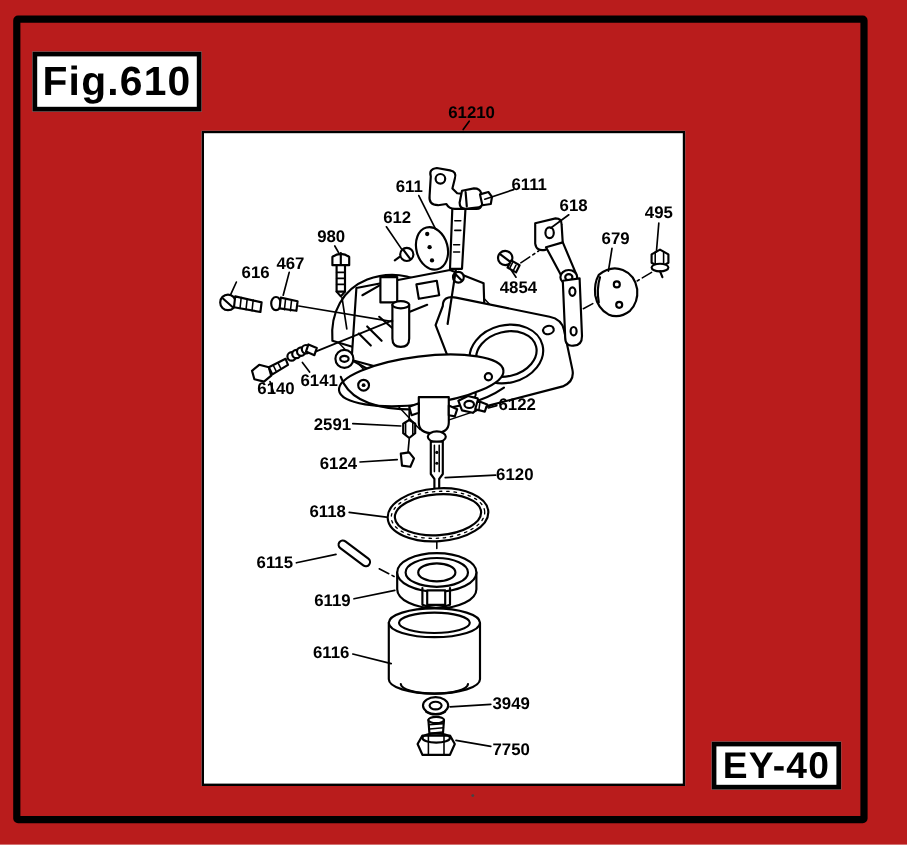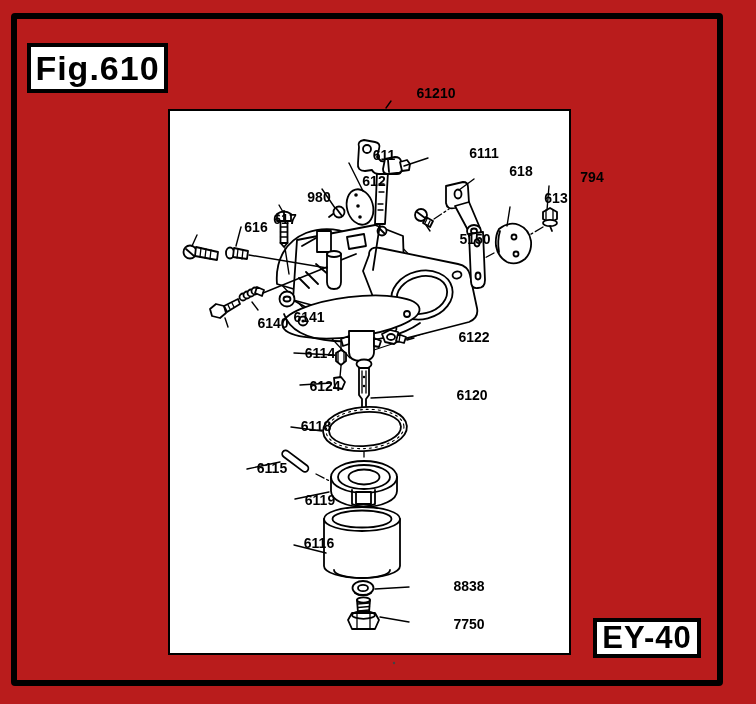--- a/index.html
+++ b/index.html
@@ -2,21 +2,21 @@
 <html><head>
 <meta charset="utf-8">
 <style>
   html,body{margin:0;padding:0;background:#fff;}
   .page{position:relative;width:756px;height:704px;background:#b91c1c;overflow:hidden;font-family:"Liberation Sans",sans-serif;padding-left:40px;}
   .outer-frame{position:absolute;left:11px;top:13px;width:712px;height:673px;border:6px solid #000;border-radius:4px;box-sizing:border-box;}
   .fig-box{position:absolute;left:27px;top:43px;width:141px;height:50px;border:4px solid #000;box-sizing:border-box;display:flex;align-items:center;justify-content:center;font-weight:bold;font-size:34px;letter-spacing:1px;color:#000;background:#fff;}
   .model-box{position:absolute;left:593px;top:618px;width:108px;height:40px;border:4px solid #000;box-sizing:border-box;display:flex;align-items:center;justify-content:center;font-weight:bold;font-size:31px;letter-spacing:1px;color:#000;background:#fff;}
   .diagram-box{position:absolute;left:168px;top:109px;width:403px;height:546px;border:2px solid #000;box-sizing:border-box;background:#fff;}
   svg.diagram{position:absolute;left:0;top:0;width:756px;height:704px;}
-  .plabel{position:absolute;transform:translate(-50%,-50%);font-weight:bold;font-size:14px;color:#000;white-space:nowrap;margin-left:43px;}
+  .plabel{position:absolute;transform:translate(-50%,-50%);font-weight:bold;font-size:14px;color:#000;white-space:nowrap;}
 </style>
 </head>
 <body>
 
 <div class="page">
   <div class="outer-frame"></div>
   <div class="fig-box">
     <span>Fig.610</span>
   </div>
   <div class="model-box">
@@ -261,30 +261,30 @@
       <circle cx="394" cy="663" r="1.2" fill="#444" stroke="none"></circle>
     </g>
   </svg>
 
   <div class="plabel" style="left:393px;top:93px">61210</div>
   <div class="plabel" style="left:341px;top:155px">611</div>
   <div class="plabel" style="left:441px;top:153px">6111</div>
   <div class="plabel" style="left:331px;top:181px">612</div>
   <div class="plabel" style="left:276px;top:197px">980</div>
   <div class="plabel" style="left:213px;top:227px">616</div>
-  <div class="plabel" style="left:242px;top:219px">617</div>
+  <div class="plabel" style="left:242px;top:219px">467</div>
   <div class="plabel" style="left:478px;top:171px">618</div>
-  <div class="plabel" style="left:513px;top:198px">613</div>
-  <div class="plabel" style="left:549px;top:177px">794</div>
-  <div class="plabel" style="left:432px;top:239px">5150</div>
+  <div class="plabel" style="left:513px;top:198px">679</div>
+  <div class="plabel" style="left:549px;top:177px">495</div>
+  <div class="plabel" style="left:432px;top:239px">4854</div>
   <div class="plabel" style="left:230px;top:323px">6140</div>
   <div class="plabel" style="left:266px;top:317px">6141</div>
   <div class="plabel" style="left:431px;top:337px">6122</div>
-  <div class="plabel" style="left:277px;top:353px">6114</div>
+  <div class="plabel" style="left:277px;top:353px">2591</div>
   <div class="plabel" style="left:282px;top:386px">6124</div>
   <div class="plabel" style="left:429px;top:395px">6120</div>
   <div class="plabel" style="left:273px;top:426px">6118</div>
   <div class="plabel" style="left:229px;top:468px">6115</div>
   <div class="plabel" style="left:277px;top:500px">6119</div>
   <div class="plabel" style="left:276px;top:543px">6116</div>
-  <div class="plabel" style="left:426px;top:586px">8838</div>
+  <div class="plabel" style="left:426px;top:586px">3949</div>
   <div class="plabel" style="left:426px;top:624px">7750</div>
 </div>
 
 </body></html>

